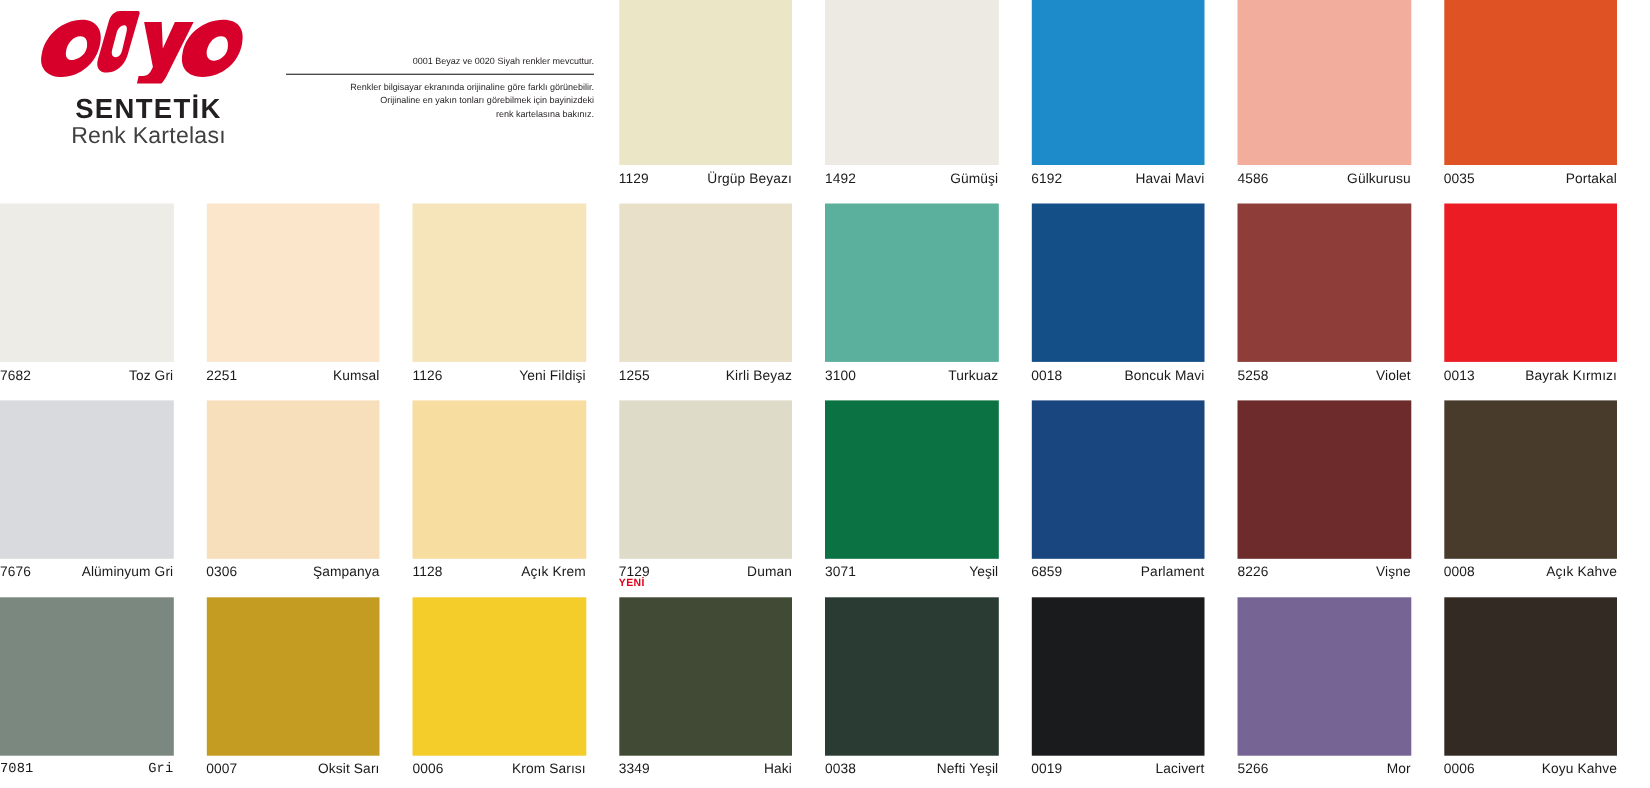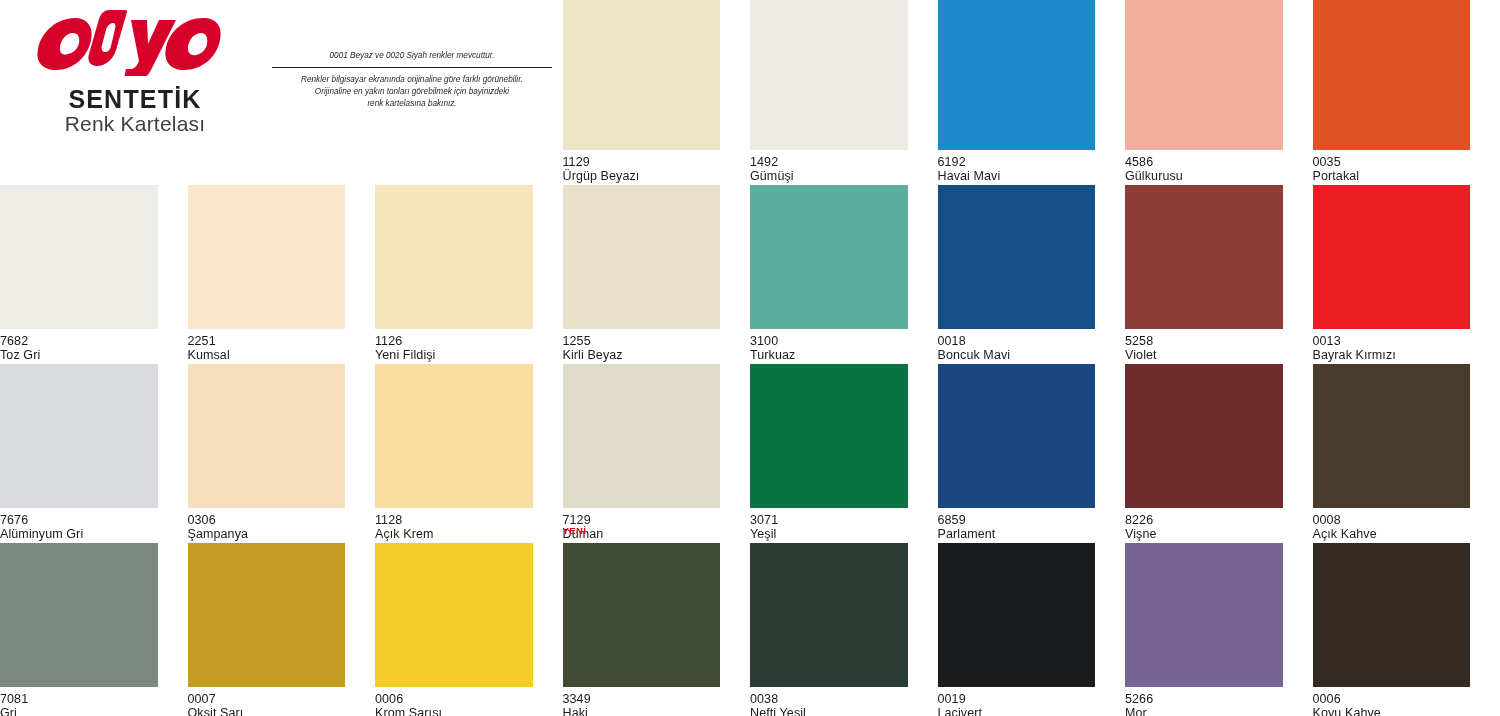--- a/index.html
+++ b/index.html
@@ -51,21 +51,20 @@
     right: 30px;
     bottom: 8px;
     height: 16px;
     display: flex;
     align-items: baseline;
     justify-content: space-between;
     font-size: 12.5px;
     color: #1a1a1a;
     letter-spacing: 0.1px;
     white-space: nowrap;
-    flex-direction: column;
   }
   .label-row .code { font-size: 12.5px; }
   .label-row .name { font-size: 12.5px; }
 
   .new-badge {
     position: absolute;
     left: 0;
     top: -12px;
     font-size: 9.5px;
     font-weight: bold;
@@ -100,25 +99,24 @@
   }
   #brand-sub {
     font-size: 21px;
     color: #404040;
     letter-spacing: 0.2px;
     line-height: 1.15;
   }
 
   #notice-area {
     position: absolute;
-    left: 272px;
+    left: 260px;
     top: 50px;
     width: 280px;
-    text-align: center;
-    font-style: italic;
+    text-align: right;
   }
   #notice-top {
     font-size: 8.2px;
     color: #231f20;
     line-height: 1.4;
     padding-bottom: 6px;
   }
   #notice-rule {
     height: 1px;
     background: #231f20;
@@ -311,21 +309,21 @@
         <span class="name">Vişne</span>
       </div>
     </div>
     <div class="cell swatch-cell row3" style="grid-area: 3 / 8;">
       <div class="swatch" style="background: rgb(73, 59, 44);"></div>
       <div class="label-row">
         <span class="code">0008</span>
         <span class="name">Açık Kahve</span>
       </div>
     </div>
-    <div class="cell swatch-cell row4" style="grid-area: 4 / 1;">
+    <div class="cell swatch-cell row4" style="grid-area: 4 / 1; font-family: Liberation Mono, monospace;">
       <div class="swatch" style="background: rgb(123, 136, 128);"></div>
       <div class="label-row">
         <span class="code">7081</span>
         <span class="name">Gri</span>
       </div>
     </div>
     <div class="cell swatch-cell row4" style="grid-area: 4 / 2;">
       <div class="swatch" style="background: rgb(196, 156, 33);"></div>
       <div class="label-row">
         <span class="code">0007</span>

